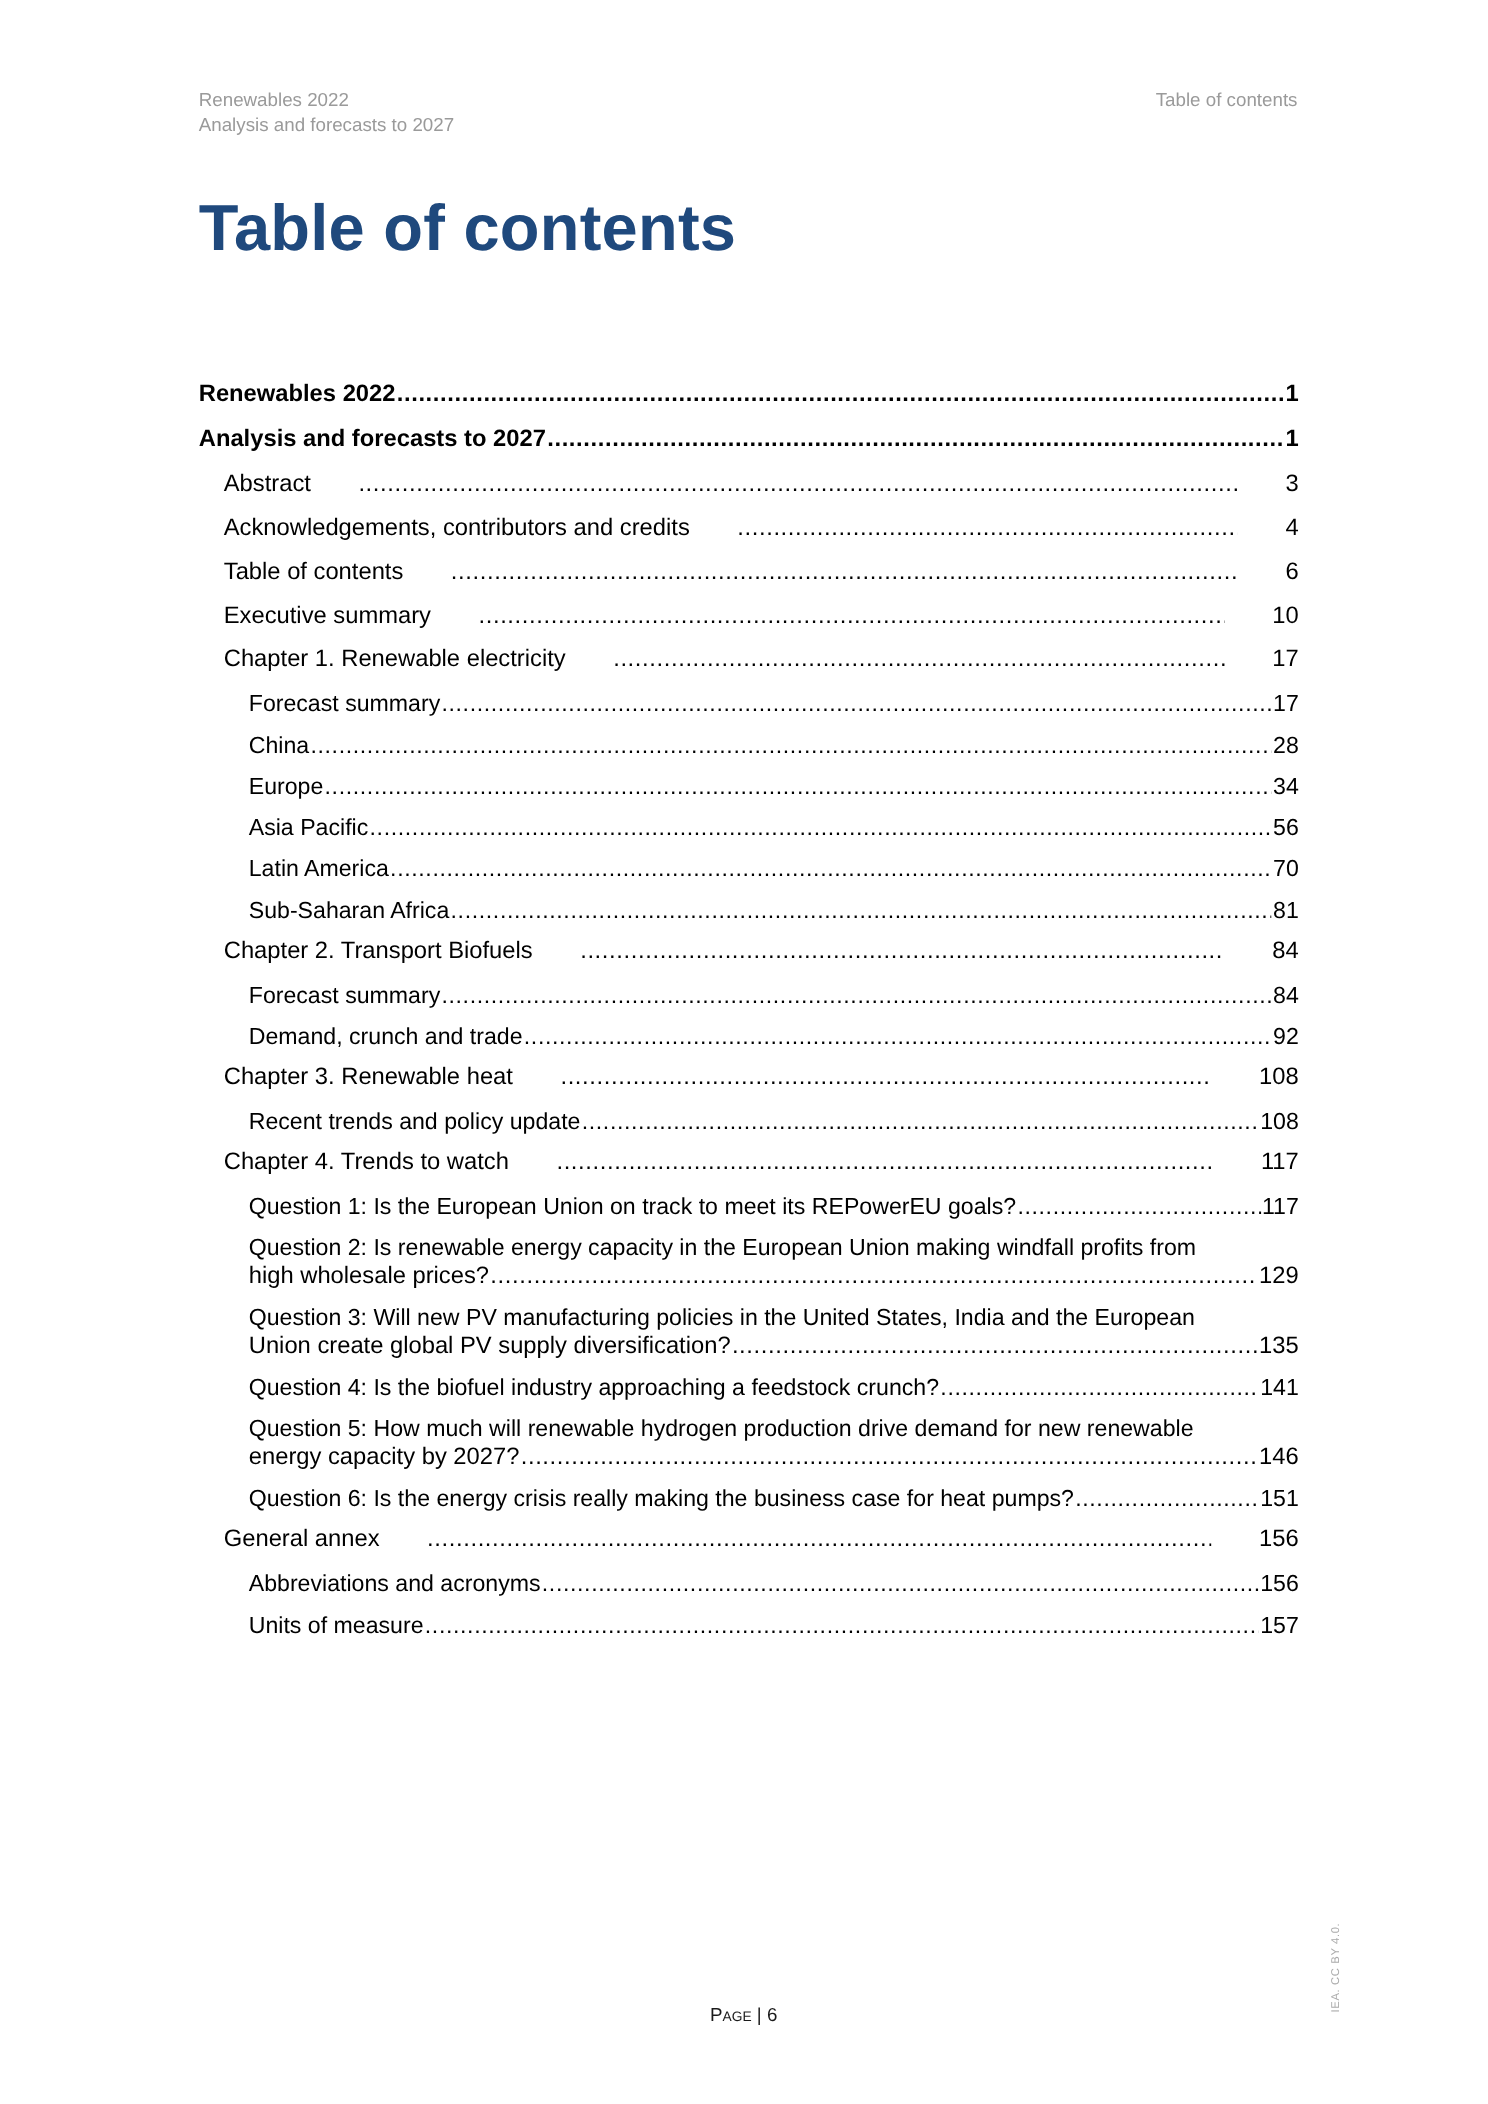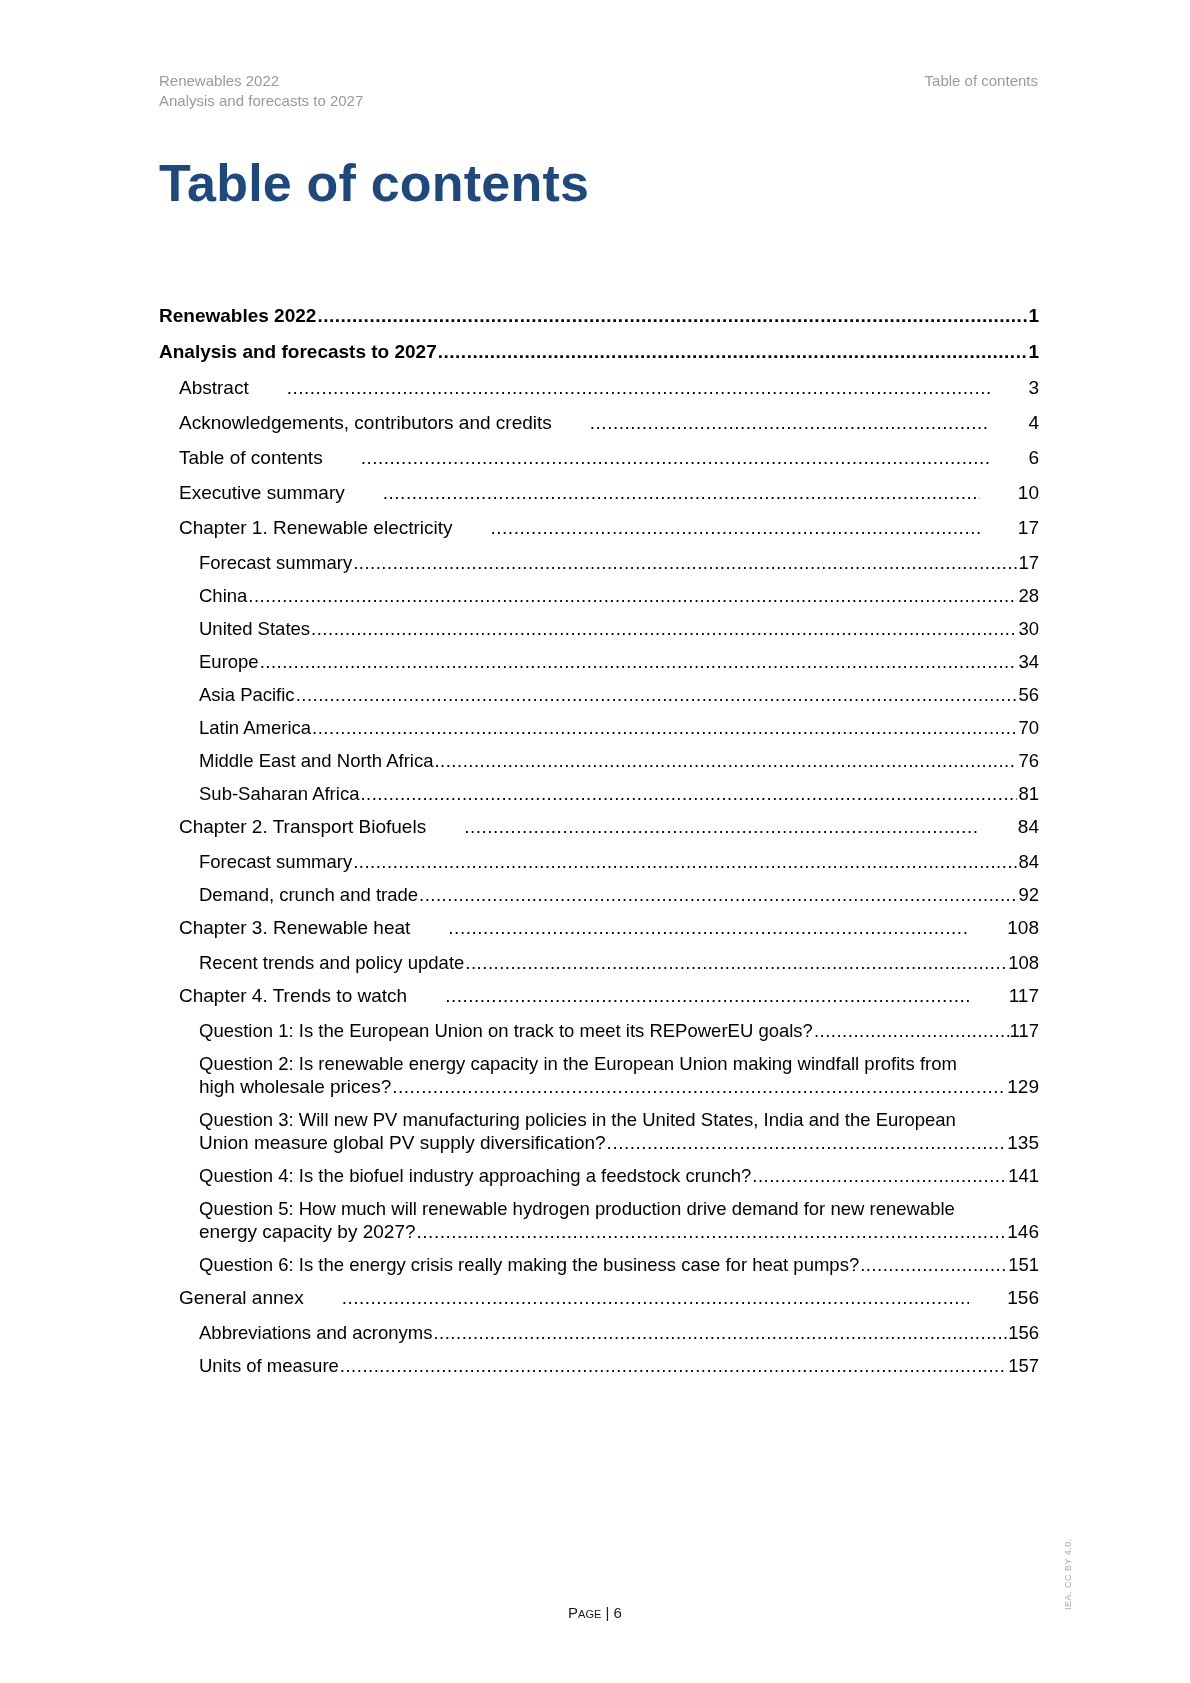--- a/index.html
+++ b/index.html
@@ -78,43 +78,33 @@
       <span class="t">Forecast summary</span>
       <span class="d"></span>
       <span class="p">17</span>
     </div>
     <div class="row lvl2">
       <span class="t">China</span>
       <span class="d"></span>
       <span class="p">28</span>
     </div>
     <div class="row lvl2">
-      <span class="t">United States</span>
-      <span class="d"></span>
-      <span class="p">30</span>
-    </div>
-    <div class="row lvl2">
       <span class="t">Europe</span>
       <span class="d"></span>
       <span class="p">34</span>
     </div>
     <div class="row lvl2">
       <span class="t">Asia Pacific</span>
       <span class="d"></span>
       <span class="p">56</span>
     </div>
     <div class="row lvl2">
       <span class="t">Latin America</span>
       <span class="d"></span>
       <span class="p">70</span>
-    </div>
-    <div class="row lvl2">
-      <span class="t">Middle East and North Africa</span>
-      <span class="d"></span>
-      <span class="p">76</span>
     </div>
     <div class="row lvl2">
       <span class="t">Sub-Saharan Africa</span>
       <span class="d"></span>
       <span class="p">81</span>
     </div>
     <div class="row lvl1">
       <span class="t">Chapter 2. Transport Biofuels</span>
       <span class="d"></span>
       <span class="p">84</span>
@@ -153,21 +143,21 @@
       <span class="line1">Question 2: Is renewable energy capacity in the European Union making windfall profits from</span>
       <div class="row">
         <span class="t">high wholesale prices?</span>
         <span class="d"></span>
         <span class="p">129</span>
       </div>
     </div>
     <div class="multi">
       <span class="line1">Question 3: Will new PV manufacturing policies in the United States, India and the European</span>
       <div class="row">
-        <span class="t">Union measure global PV supply diversification?</span>
+        <span class="t">Union create global PV supply diversification?</span>
         <span class="d"></span>
         <span class="p">135</span>
       </div>
     </div>
     <div class="row lvl2">
       <span class="t">Question 4: Is the biofuel industry approaching a feedstock crunch?</span>
       <span class="d"></span>
       <span class="p">141</span>
     </div>
     <div class="multi">

